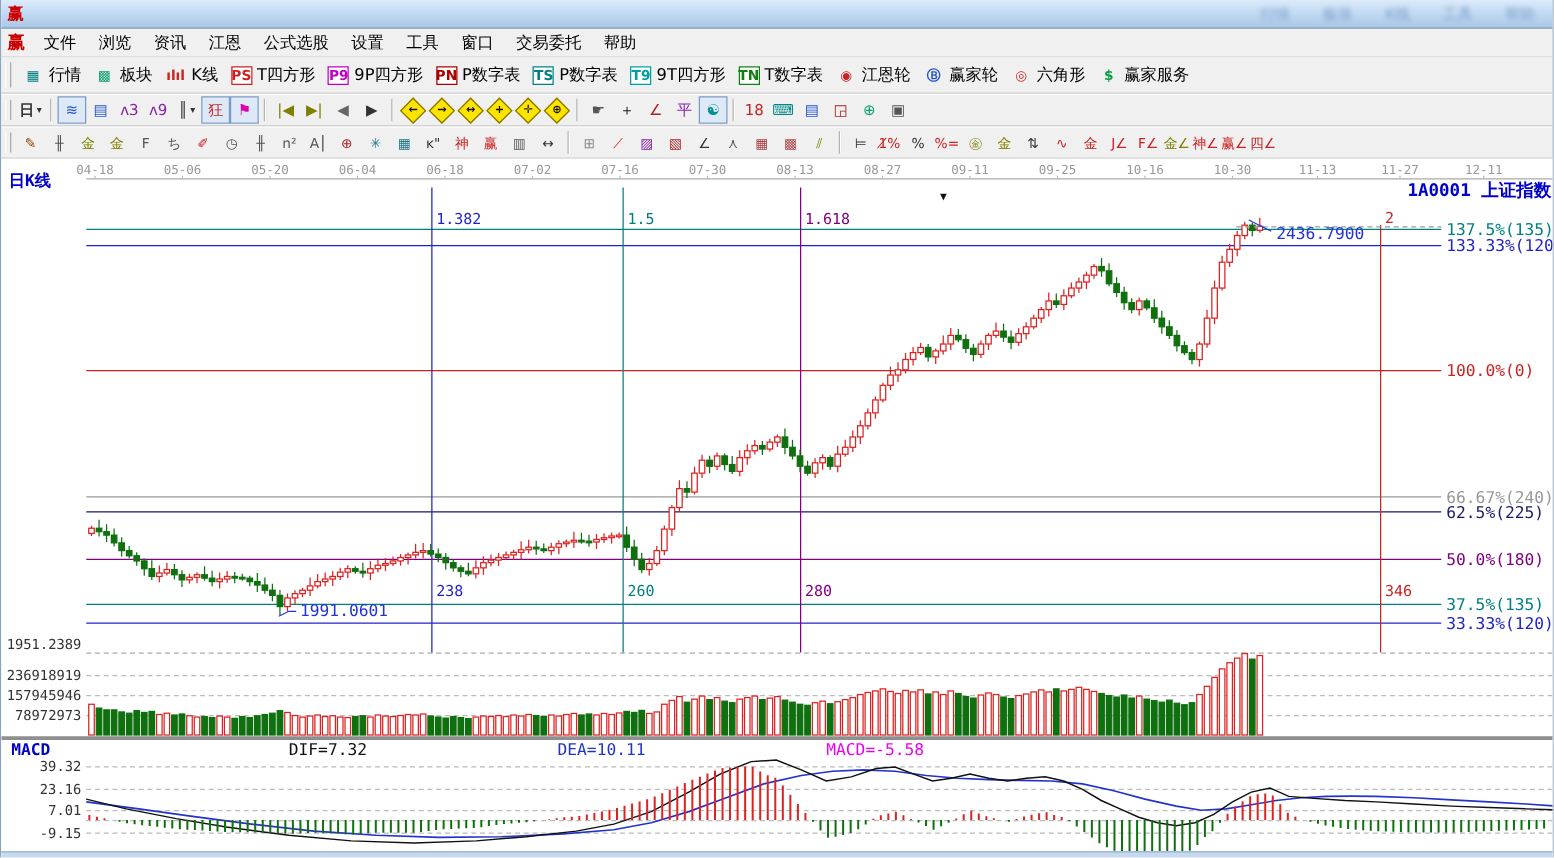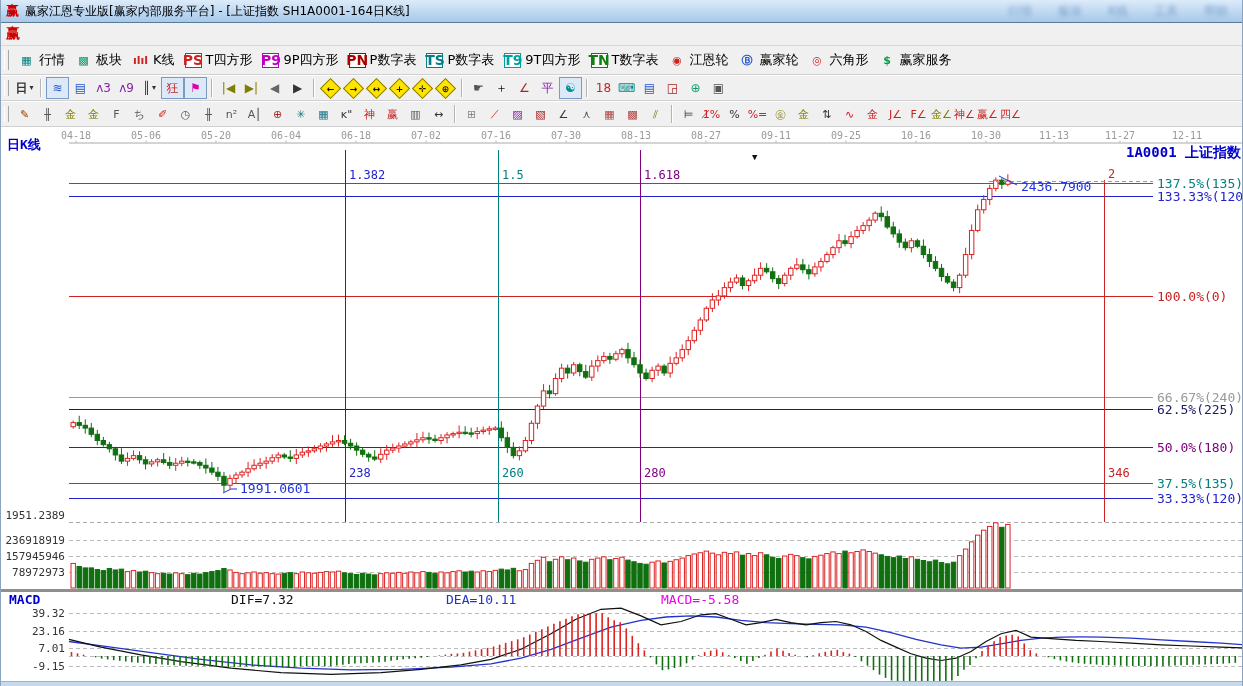--- a/index.html
+++ b/index.html
@@ -16,50 +16,61 @@
   .menu-item{padding:2px 9px;cursor:default;}
   
   .toolbar{position:absolute;left:0;width:100%;background:#f0f0f0;display:flex;align-items:center;border-bottom:1px solid #d0d0d0;box-sizing:border-box;}
   .tb1{top:46px;height:29px;}
   .tb2{top:76px;height:25px;}
   .tb3{top:102px;height:25px;}
   .grip{width:3px;height:70%;border-left:1px solid #fff;border-right:1px solid #a8a8a8;margin:0 4px 0 3px;}
   .sep{width:1px;height:78%;background:#b4b4b4;border-right:1px solid #fff;margin:0 4px;}
   .tb-item{display:flex;align-items:center;gap:4px;padding:1px 5px;font-size:13px;color:#000;white-space:nowrap;cursor:default;}
   .ic{display:inline-flex;align-items:center;justify-content:center;width:17px;height:15px;font-size:11px;font-weight:bold;border:1px solid transparent;box-sizing:border-box;line-height:1;}
-  .icbox{border-width:1px;border-style:solid;background:#fff;font-size:14px;}
+  .icbox{border-width:1px;border-style:solid;background:#fff;font-size:11px;}
   .tbtn{display:inline-flex;align-items:center;justify-content:center;min-width:21px;height:20px;margin:0 1px;font-size:12px;line-height:1;cursor:default;color:#333;}
   .tbtn.sel{outline:1px solid #7a9cc4;background:#dde9f6;}
   .diamond{position:relative;width:13px;height:13px;background:#ffe400;border:1px solid #877700;transform:rotate(45deg);margin:0 2px;}
   .diamond>span{position:absolute;left:50%;top:50%;transform:translate(-50%,-50%) rotate(-45deg);font-size:9px;color:#111;font-weight:bold;}
   .caret{font-size:8px;color:#333;margin-left:2px;}
   
   .chartarea{position:absolute;top:127px;left:0;width:1243px;height:559px;background:#fff;}
   svg text{font-family:"DejaVu Sans Mono","DejaVu Sans",monospace;}
   .bottomstrip{position:absolute;left:0;bottom:0;width:100%;height:4px;background:#c5d9ef;border-top:1px solid #98b4cf;}
 </style>
 </head>
 <body>
 
 <div class="window">
 
   <div class="titlebar">
     <span class="applogo">赢</span>
-    <span class="title-text">赢家江恩专业版[赢家内部服务平台] - [上证指数  SH1A0001-164日K线]</span>
     <span class="ghosts" id="ghosts">
         <span class="ghost">行情</span>
         <span class="ghost">板块</span>
         <span class="ghost">K线</span>
         <span class="ghost">工具</span>
         <span class="ghost">帮助</span>
       </span>
   </div>
 
   <div class="menubar">
     <span class="applogo">赢</span>
+    <span id="menu-items" style="display:flex">
+        <span class="menu-item">文件</span>
+        <span class="menu-item">浏览</span>
+        <span class="menu-item">资讯</span>
+        <span class="menu-item">江恩</span>
+        <span class="menu-item">公式选股</span>
+        <span class="menu-item">设置</span>
+        <span class="menu-item">工具</span>
+        <span class="menu-item">窗口</span>
+        <span class="menu-item">交易委托</span>
+        <span class="menu-item">帮助</span>
+      </span>
   </div>
 
   <div class="toolbar tb1" id="toolbar-main">
       <span class="grip"></span>
       <span class="tb-item">
         <span class="ic" style="color: rgb(0, 128, 128);">▦</span>
         <span>行情</span>
       </span>
       <span class="tb-item">
         <span class="ic" style="color: rgb(10, 160, 106);">▩</span>

